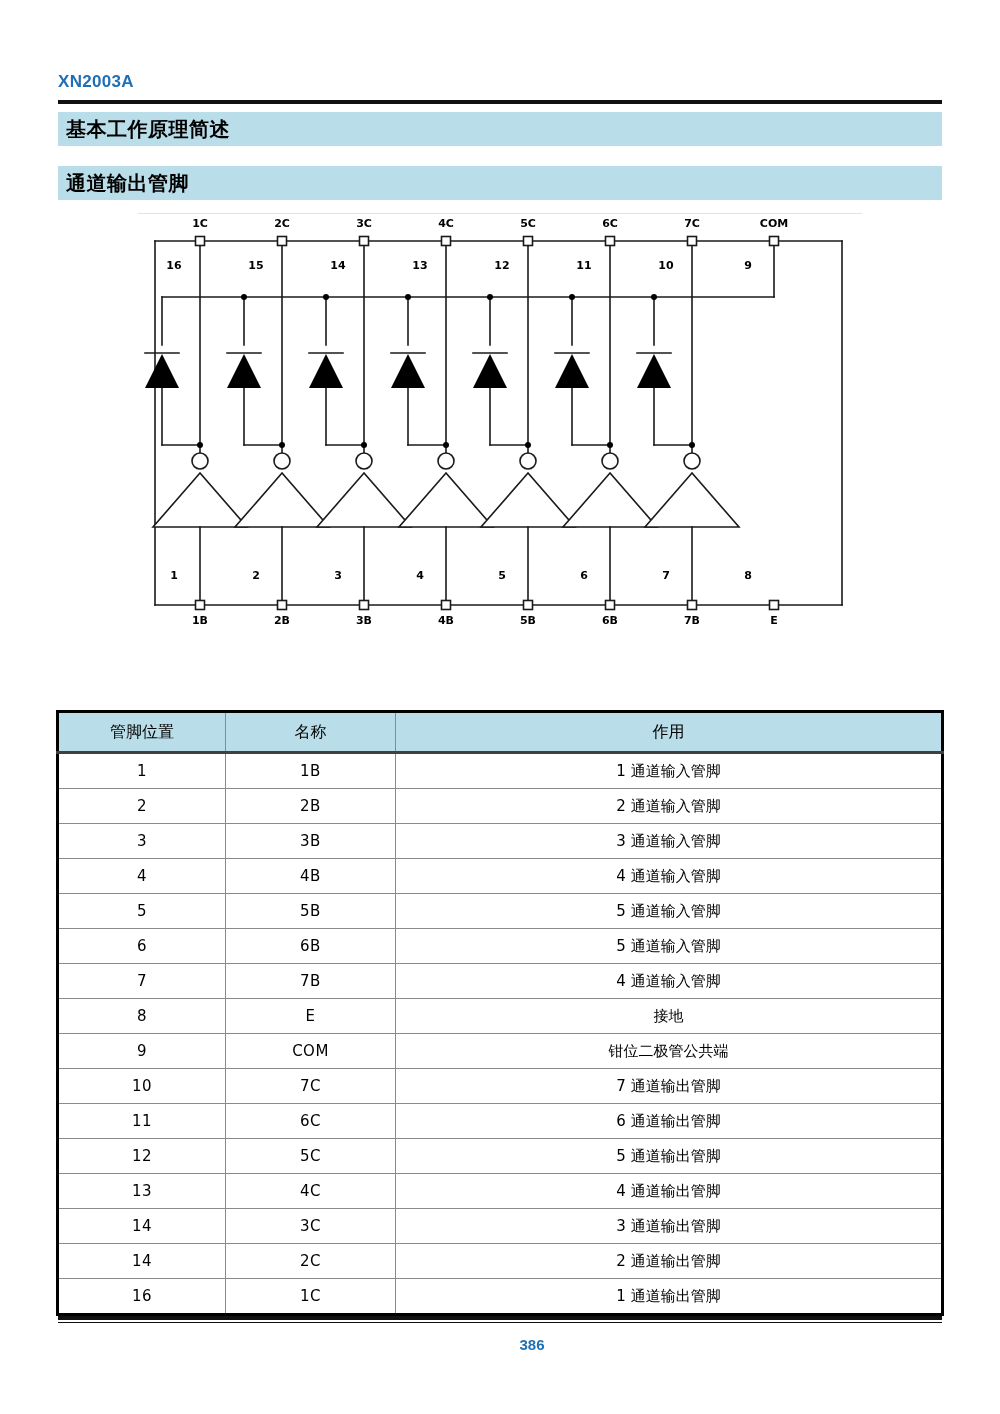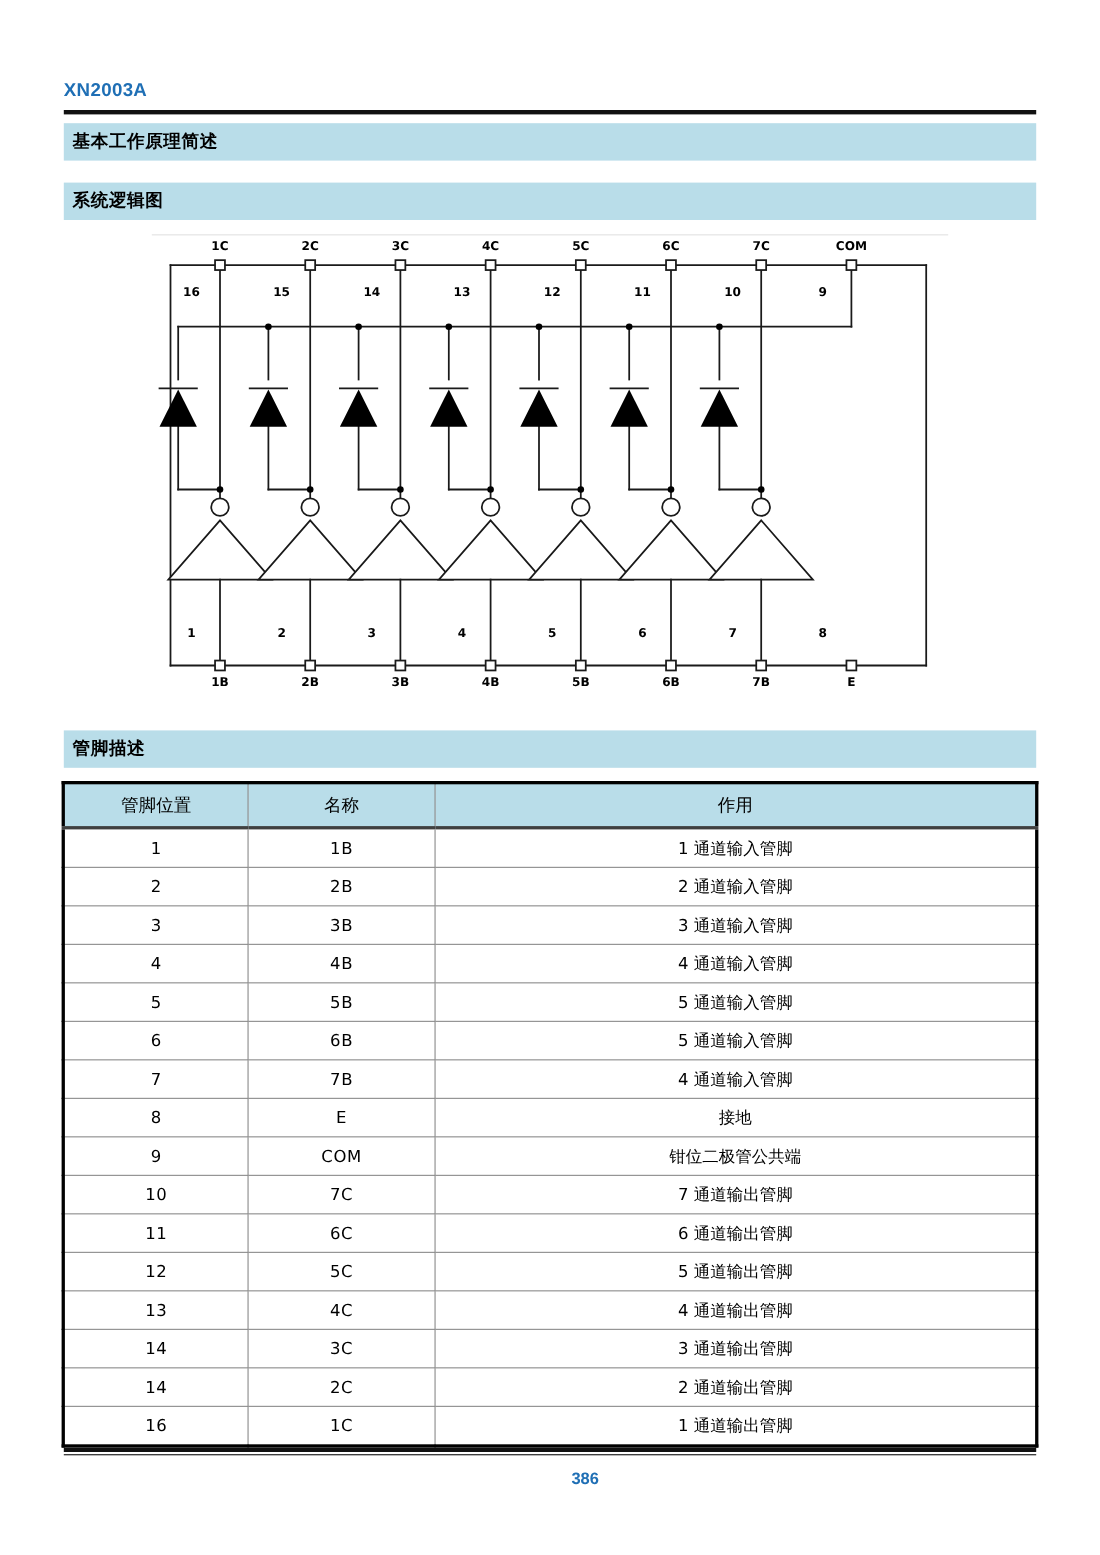--- a/index.html
+++ b/index.html
@@ -23,21 +23,21 @@
   .title-rule{
     position:absolute;left:58px;top:100px;width:884px;height:4px;
     background:#111;
   }
   .section-bar{
     position:absolute;left:58px;width:884px;height:34px;
     background:#b9dde9;
   }
   .section-bar span{
     position:absolute;left:8px;top:50%;transform:translateY(-50%);
-    font-size:16px;font-weight:bold;color:#000;
+    font-size:20px;font-weight:bold;color:#000;
     font-family:"DejaVu Sans","Liberation Sans",sans-serif;
     letter-spacing:.5px;
   }
   #bar-principle{top:112px;}
   #bar-logic{top:166px;}
   #bar-pins{top:664px;}
 
   
   .schematic{
     position:absolute;left:130px;top:205px;width:740px;height:440px;
@@ -93,21 +93,21 @@
 <div class="page">
 
   <div class="doc-title">XN2003A</div>
   <div class="title-rule"></div>
 
   <div class="section-bar" id="bar-principle">
     <span>基本工作原理简述</span>
   </div>
 
   <div class="section-bar" id="bar-logic">
-    <span>系统逻辑图</span>
+    <span>通道输出管脚</span>
   </div>
 
   <div class="faint-rule"></div>
 
   <div class="schematic">
     <svg width="740" height="440" viewBox="0 0 740 440" xmlns="http://www.w3.org/2000/svg">
       <g id="sch" fill="none" stroke="#1a1a1a" stroke-width="1.6" stroke-linecap="square">
           <line x1="25" y1="36" x2="712" y2="36"></line>
           <line x1="25" y1="400" x2="712" y2="400"></line>
           <line x1="25" y1="36" x2="25" y2="400"></line>
@@ -246,23 +246,20 @@
           <text x="480" y="419" text-anchor="middle" font-size="11">6B</text>
           <text x="454" y="374" text-anchor="middle" font-size="11">6</text>
           <text x="562" y="419" text-anchor="middle" font-size="11">7B</text>
           <text x="536" y="374" text-anchor="middle" font-size="11">7</text>
           <text x="644" y="419" text-anchor="middle" font-size="11">E</text>
           <text x="618" y="374" text-anchor="middle" font-size="11">8</text>
         </g>
     </svg>
   </div>
 
-  <div class="section-bar" id="bar-pins">
-    <span>管脚描述</span>
-  </div>
 
   <table class="pin-table">
     <colgroup>
         <col class="c1">
         <col class="c2">
         <col>
       </colgroup>
     <thead>
       <tr>
         <th>管脚位置</th>

